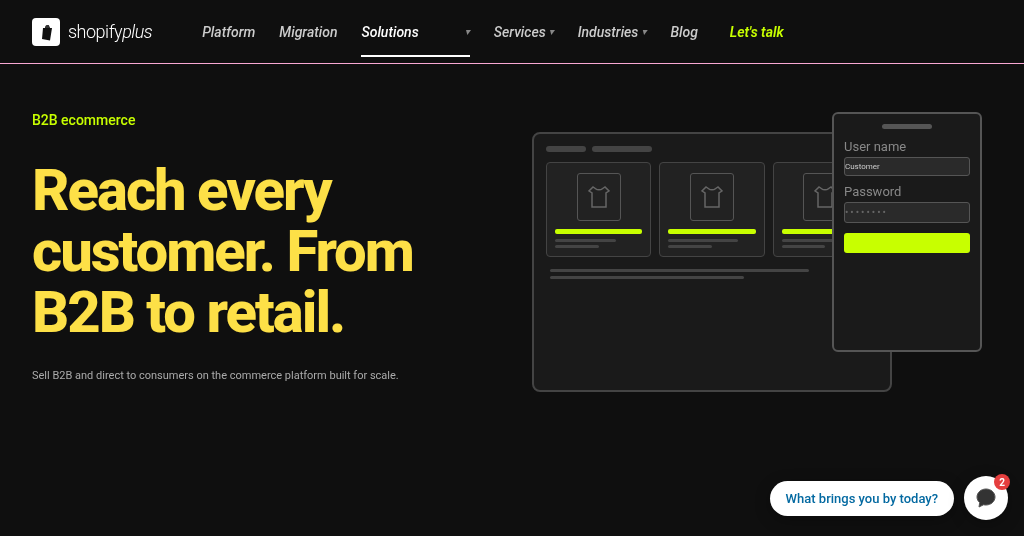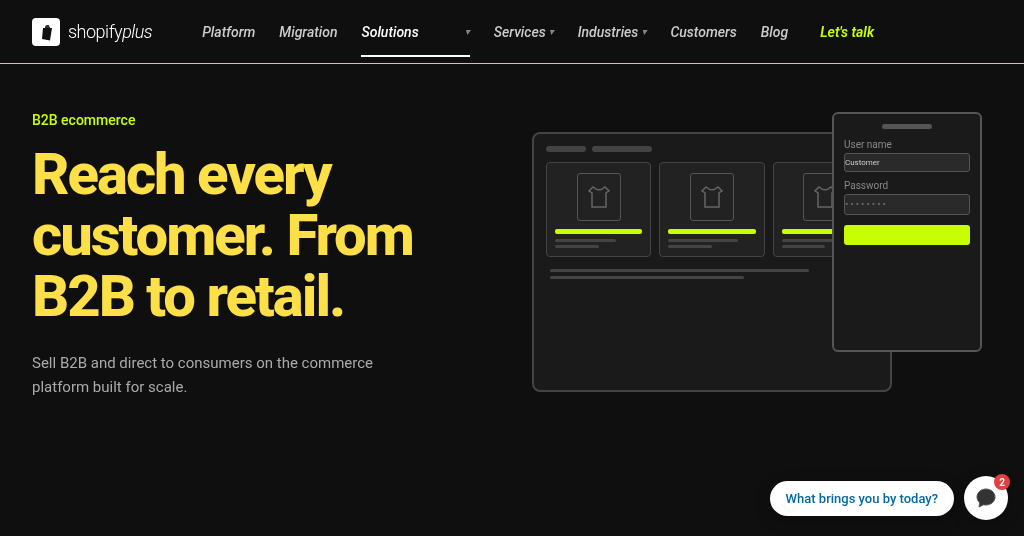--- a/index.html
+++ b/index.html
@@ -104,32 +104,32 @@
       overflow: hidden;
     }
     .hero-left {
       flex: 0 0 480px;
       padding-top: 0;
     }
     .hero-badge {
       color: #c8ff00;
       font-size: 14px;
       font-weight: 500;
-      margin-bottom: 16px;
+      margin-bottom: 32px;
     }
     .hero-title {
       font-size: 58px;
       font-weight: 800;
       line-height: 1.05;
       color: #fde047;
       margin-bottom: 24px;
       letter-spacing: -2px;
     }
     .hero-subtitle {
-      font-size: 15px;
+      font-size: 11px;
       color: #aaa;
       line-height: 1.6;
       max-width: 380px;
     }
 
     
     .hero-right {
       flex: 1;
       position: relative;
       display: flex;
@@ -245,21 +245,21 @@
       padding: 10px;
     }
     .mobile-topbar {
       width: 50px;
       height: 5px;
       background: #555;
       border-radius: 3px;
       margin: 0 auto 10px;
     }
     .mobile-field-label {
-      font-size: 10px;
+      font-size: 13px;
       color: #888;
       margin-bottom: 3px;
     }
     .mobile-field {
       background: #2a2a2a;
       border: 1px solid #555;
       border-radius: 3px;
       padding: 4px 0;
       margin-bottom: 8px;
       font-size: 8px;
@@ -351,23 +351,20 @@
       <span>Solutions</span>
       <span class="chevron">▾</span>
     </div>
     <div class="nav-item">
       <span>Services</span>
       <span class="chevron">▾</span>
     </div>
     <div class="nav-item">
       <span>Industries</span>
       <span class="chevron">▾</span>
-    </div>
-    <div class="nav-item">
-      <span>Customers</span>
     </div>
     <div class="nav-item">
       <span>Blog</span>
     </div>
     <div class="nav-item nav-cta">
       <span>Let's talk</span>
     </div>
   </div>
 </nav>
 

